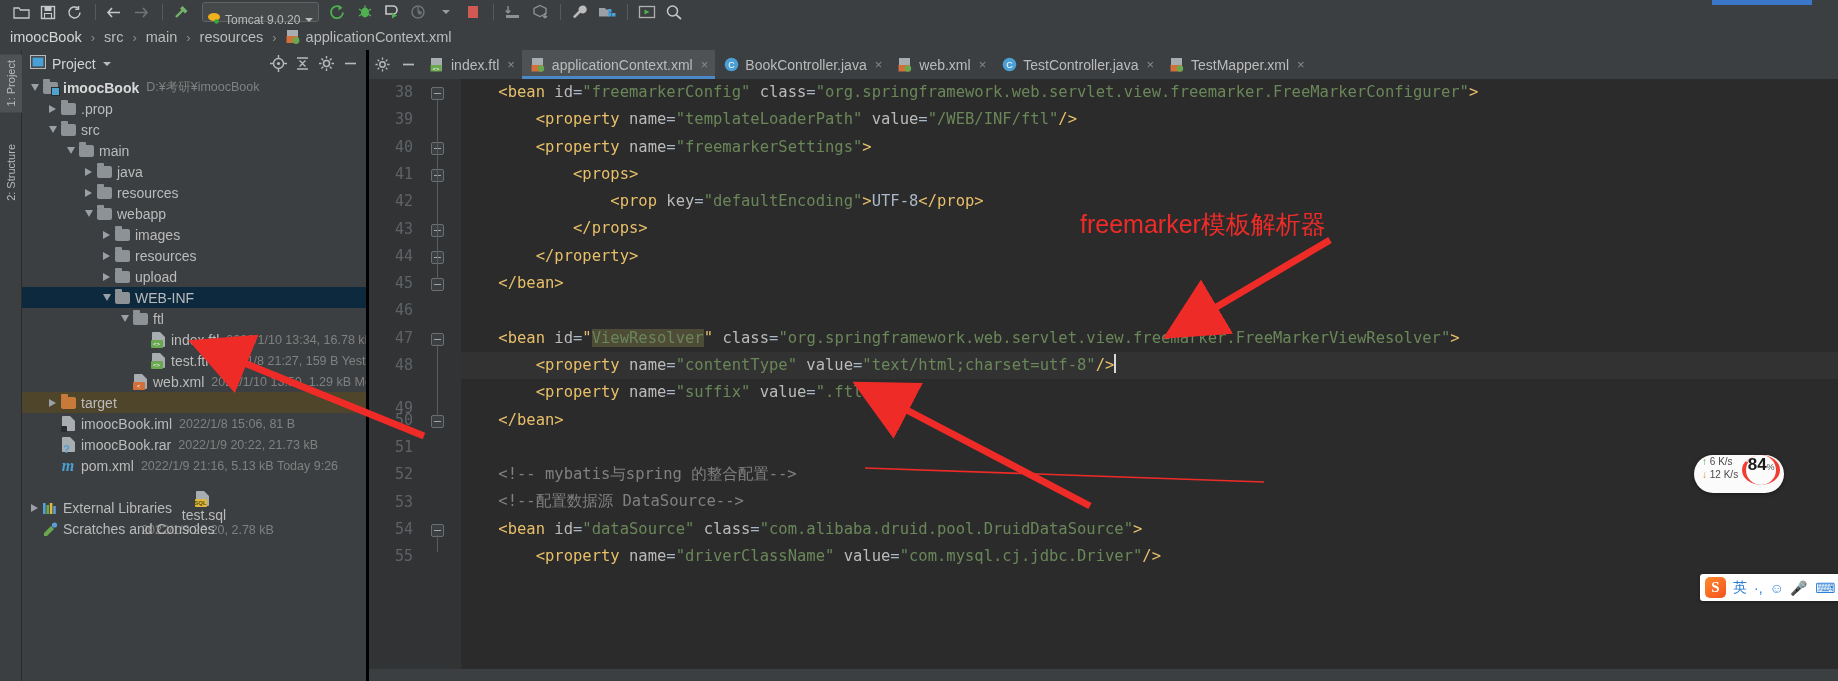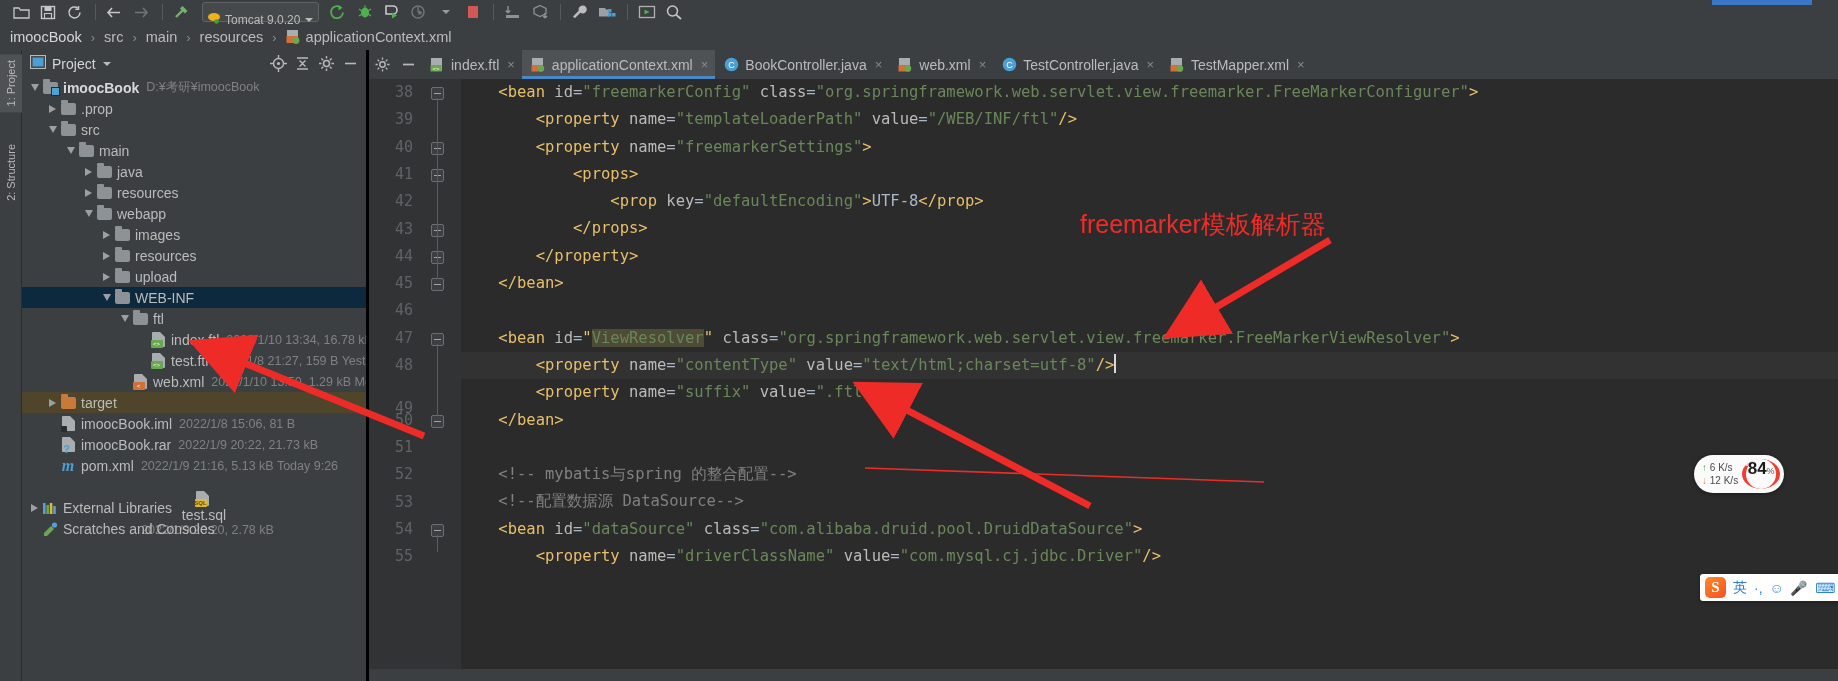--- a/index.html
+++ b/index.html
@@ -140,21 +140,21 @@
   
   .anno-text {
     position: absolute; color: #ef2b28; font-size: 25px;
     font-family: "Liberation Sans", sans-serif; white-space: nowrap;
   }
   .arrow-svg { position: absolute; pointer-events: none; }
 
   
   .netspeed {
     position: absolute; left: 1694px; top: 455px; height: 38px;
-    background: #fbfbfb; border-radius: 19px; display: flex; align-items: center;
+    background: #fbfbfb; border-radius: 19px; display: flex; align-items: flex-start;
     padding: 0 4px 0 8px; box-shadow: 0 1px 4px rgba(0,0,0,.4);
   }
   .ns-lines { display: flex; flex-direction: column; font-size: 10px; line-height: 13px; color: #4a4a4a; font-family: "Liberation Sans", sans-serif;}
   .ns-up { color: #3aa93a; } .ns-down { color: #e09030; }
   .ns-ring {
     width: 38px; height: 30px; border-radius: 50%;
     background: conic-gradient(#f23c30 0deg 300deg, #f5cdc9 300deg 360deg);
     display:flex; align-items:center; justify-content:center; margin-left: 4px;
   }
   .ns-ring .inner { width: 30px; height: 30px; border-radius: 50%; background: #fbfbfb; display:flex; align-items:baseline; justify-content:center; }

